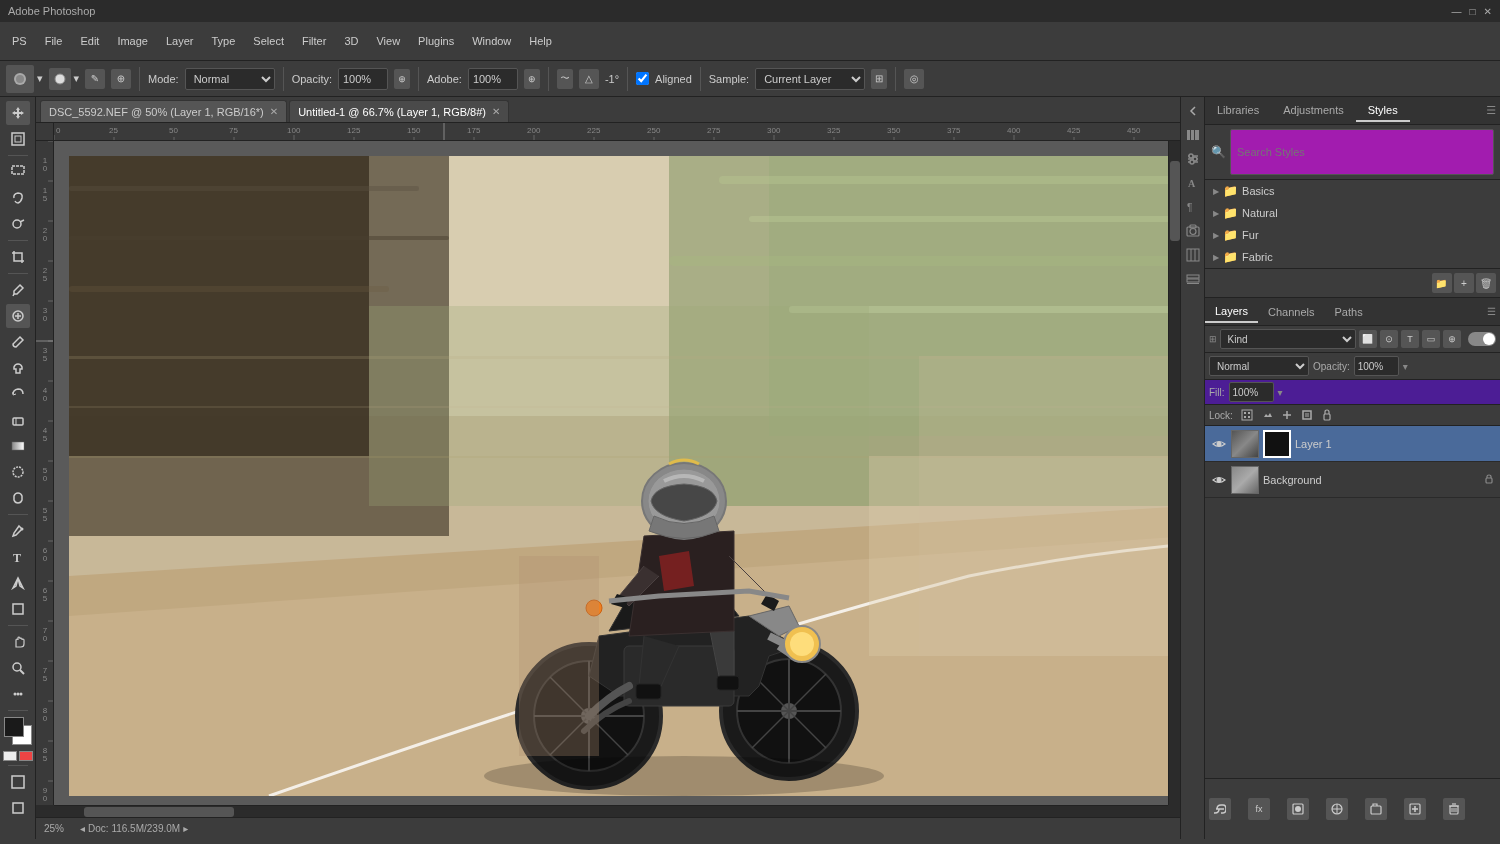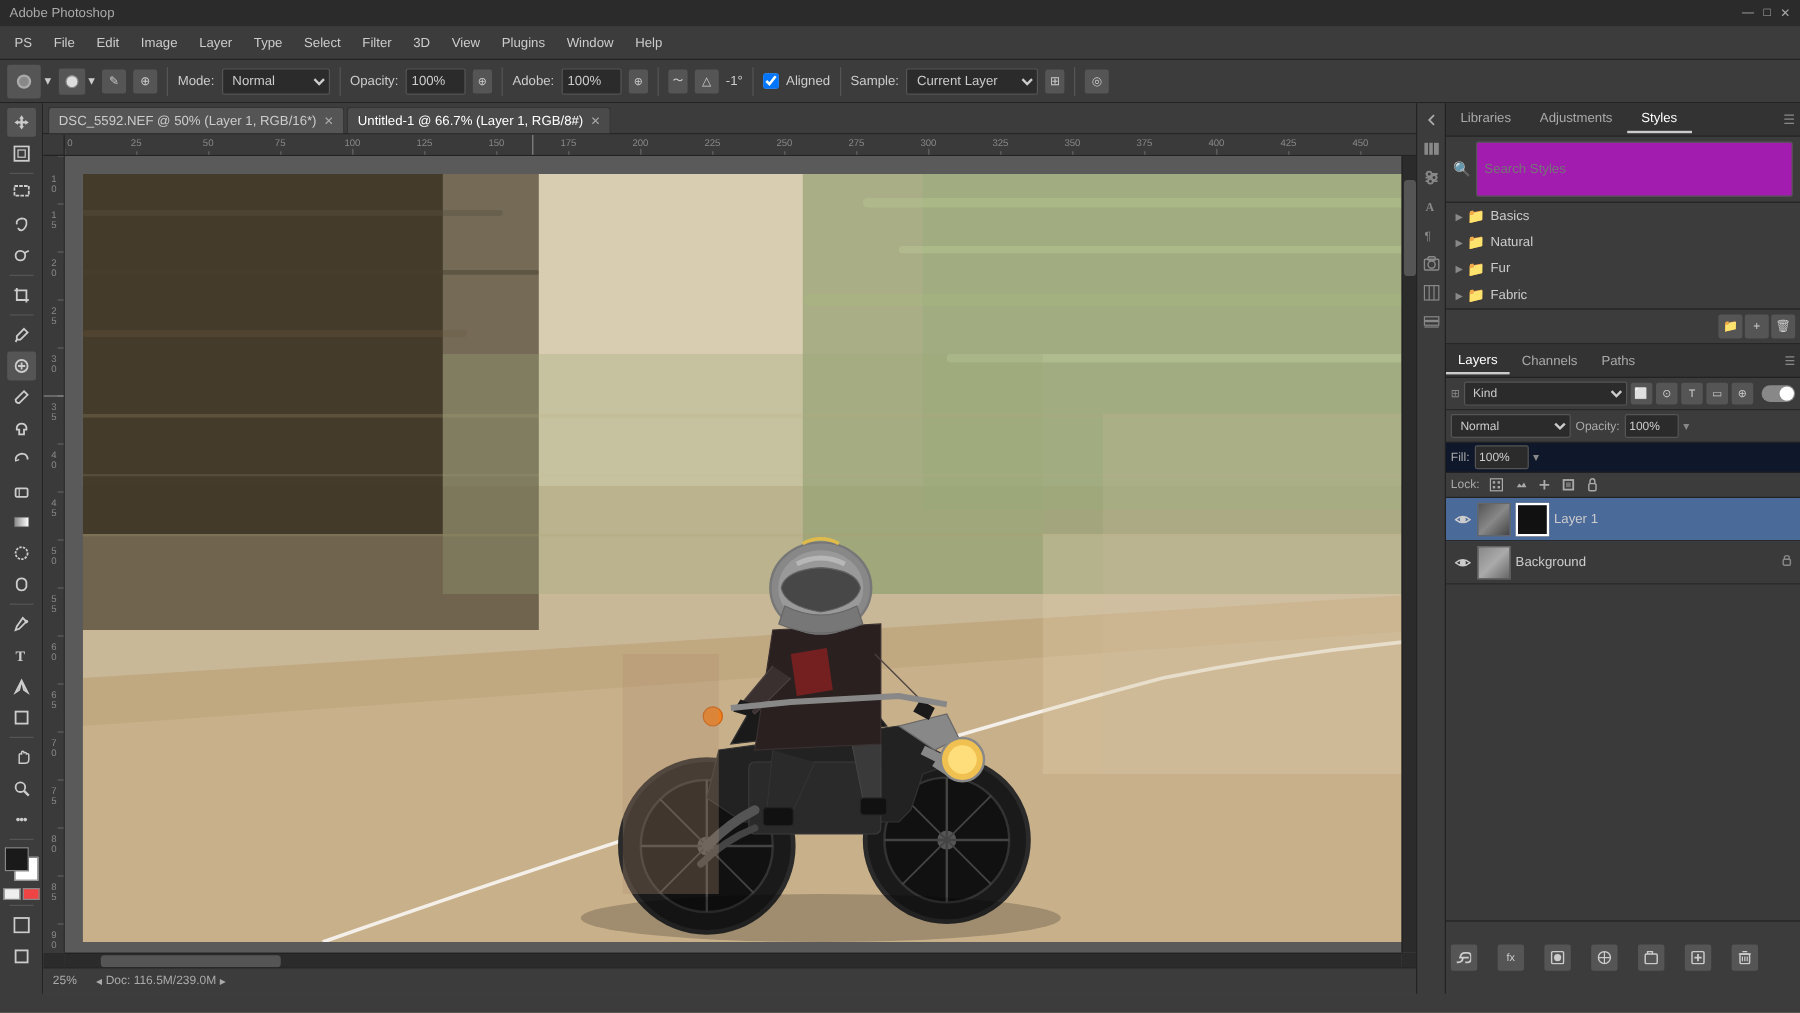--- a/index.html
+++ b/index.html
@@ -5,21 +5,21 @@
     * { margin: 0; padding: 0; box-sizing: border-box; }
     body { width: 1500px; height: 844px; background: #3c3c3c; font-family: 'Arial', sans-serif; font-size: 11px; color: #ccc; overflow: hidden; }
 
     
     #title-bar { height: 22px; background: #2b2b2b; display: flex; align-items: center; justify-content: space-between; padding: 0 8px; }
     #title-bar .title { font-size: 11px; color: #aaa; }
     #title-bar .win-controls { display: flex; gap: 8px; }
     #title-bar .win-controls span { font-size: 10px; color: #aaa; cursor: pointer; }
 
     
-    #menu-bar { height: 28px; background: #3c3c3c; display: flex; align-items: center; padding: 0 4px; gap: 2px; border-bottom: 1px solid #222; text-align: center; }
+    #menu-bar { height: 39px; background: #3c3c3c; display: flex; align-items: center; padding: 0 4px; gap: 2px; border-bottom: 1px solid #222; text-align: center; }
     #menu-bar .menu-item { padding: 2px 8px; font-size: 11px; color: #ccc; cursor: pointer; border-radius: 2px; }
 
     
     #options-bar { height: 36px; background: #3c3c3c; display: flex; align-items: center; padding: 0 6px; gap: 6px; border-bottom: 1px solid #222; }
     .opt-item { display: flex; align-items: center; gap: 3px; font-size: 11px; color: #ccc; }
     .opt-select { background: #2b2b2b; color: #ccc; border: 1px solid #555; padding: 2px 4px; font-size: 11px; border-radius: 2px; height: 22px; }
     .opt-input { background: #2b2b2b; color: #ccc; border: 1px solid #555; padding: 2px 4px; font-size: 11px; border-radius: 2px; width: 50px; height: 22px; }
     .opt-sep { width: 1px; height: 24px; background: #555; margin: 0 2px; }
     .tool-icon-sm { width: 20px; height: 20px; background: #555; border-radius: 2px; display: flex; align-items: center; justify-content: center; font-size: 10px; cursor: pointer; }
 
@@ -785,21 +785,21 @@
           <option>Darken</option>
           <option>Multiply</option>
           <option>Screen</option>
           <option>Overlay</option>
         </select>
         <span class="prop-label">Opacity:</span>
         <input class="prop-input" type="text" value="100%" style="width: 45px; background: rgb(43, 43, 43); color: rgb(204, 204, 204); border: 1px solid rgb(85, 85, 85); padding: 1px 3px; font-size: 10px; border-radius: 2px; height: 20px;">
         <span style="font-size:10px;color:#888;">▾</span>
       </div>
 
-      <div style="display:flex;align-items:center;padding:2px 4px;gap:4px;border-bottom:1px solid #222;background:#0f172a;">
+      <div style="display:flex;align-items:center;padding:2px 4px;gap:4px;border-bottom:1px solid #222;background:#4c1d95;">
         <span class="prop-label">Fill:</span>
         <input class="prop-input" type="text" value="100%" style="width: 45px; background: rgb(43, 43, 43); color: rgb(204, 204, 204); border: 1px solid rgb(85, 85, 85); padding: 1px 3px; font-size: 10px; border-radius: 2px; height: 20px;">
         <span style="font-size:10px;color:#888;">▾</span>
       </div>
 
       <div id="layers-lock">
         <span style="font-size:10px;color:#aaa;margin-right:2px;">Lock:</span>
         <div class="lock-icon" title="Lock Transparent Pixels">
           <svg width="12" height="12" viewBox="0 0 12 12">
               <rect x="1" y="1" width="10" height="10" fill="none" stroke="#aaa" stroke-width="1"></rect>

